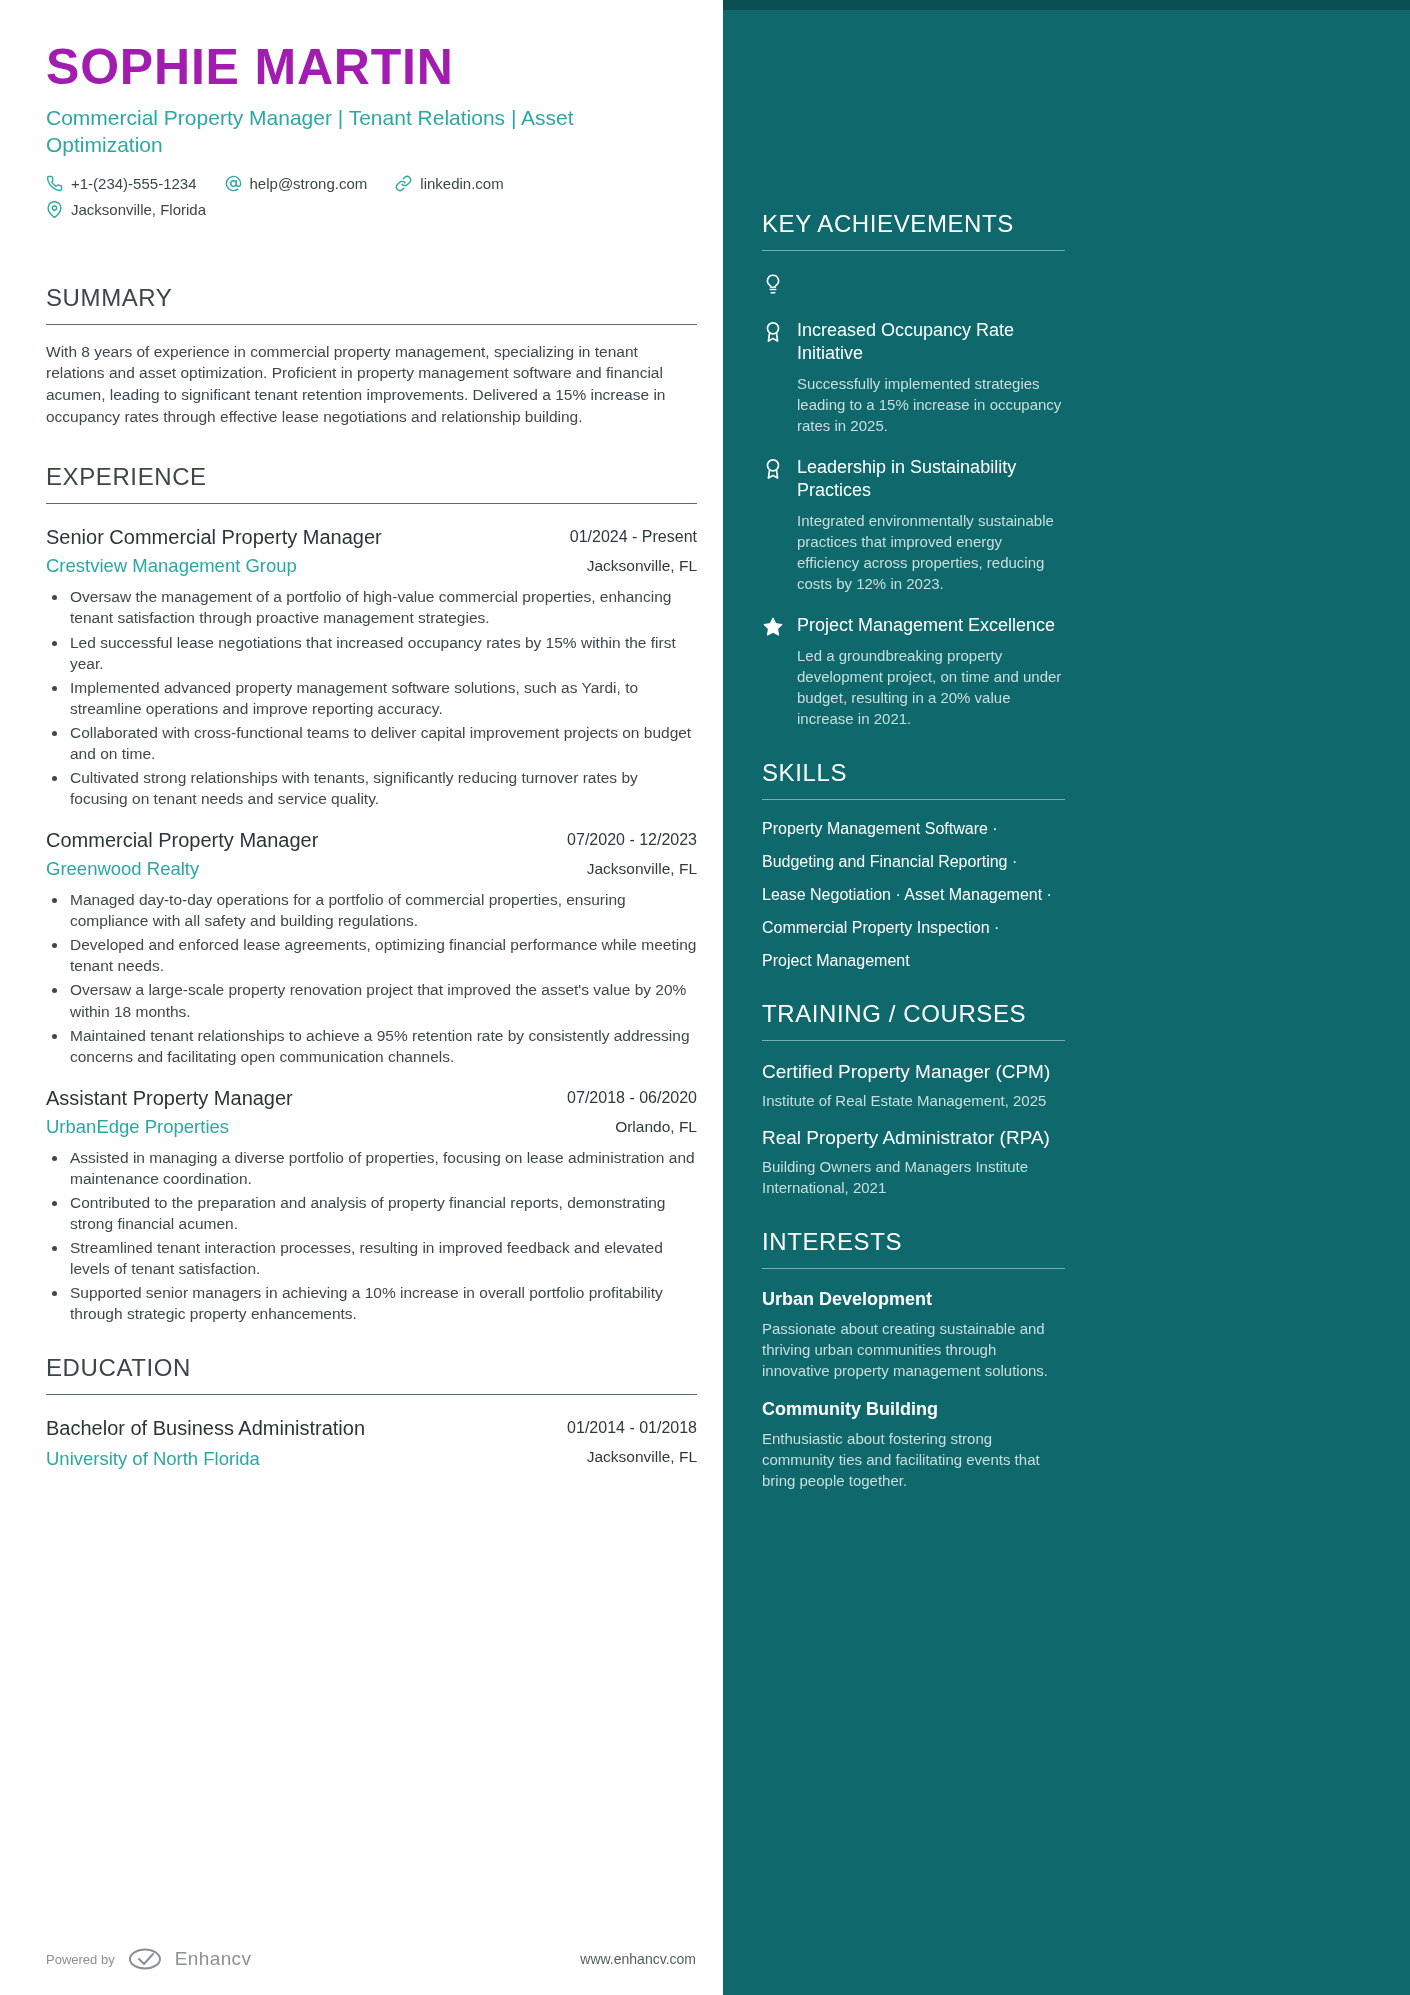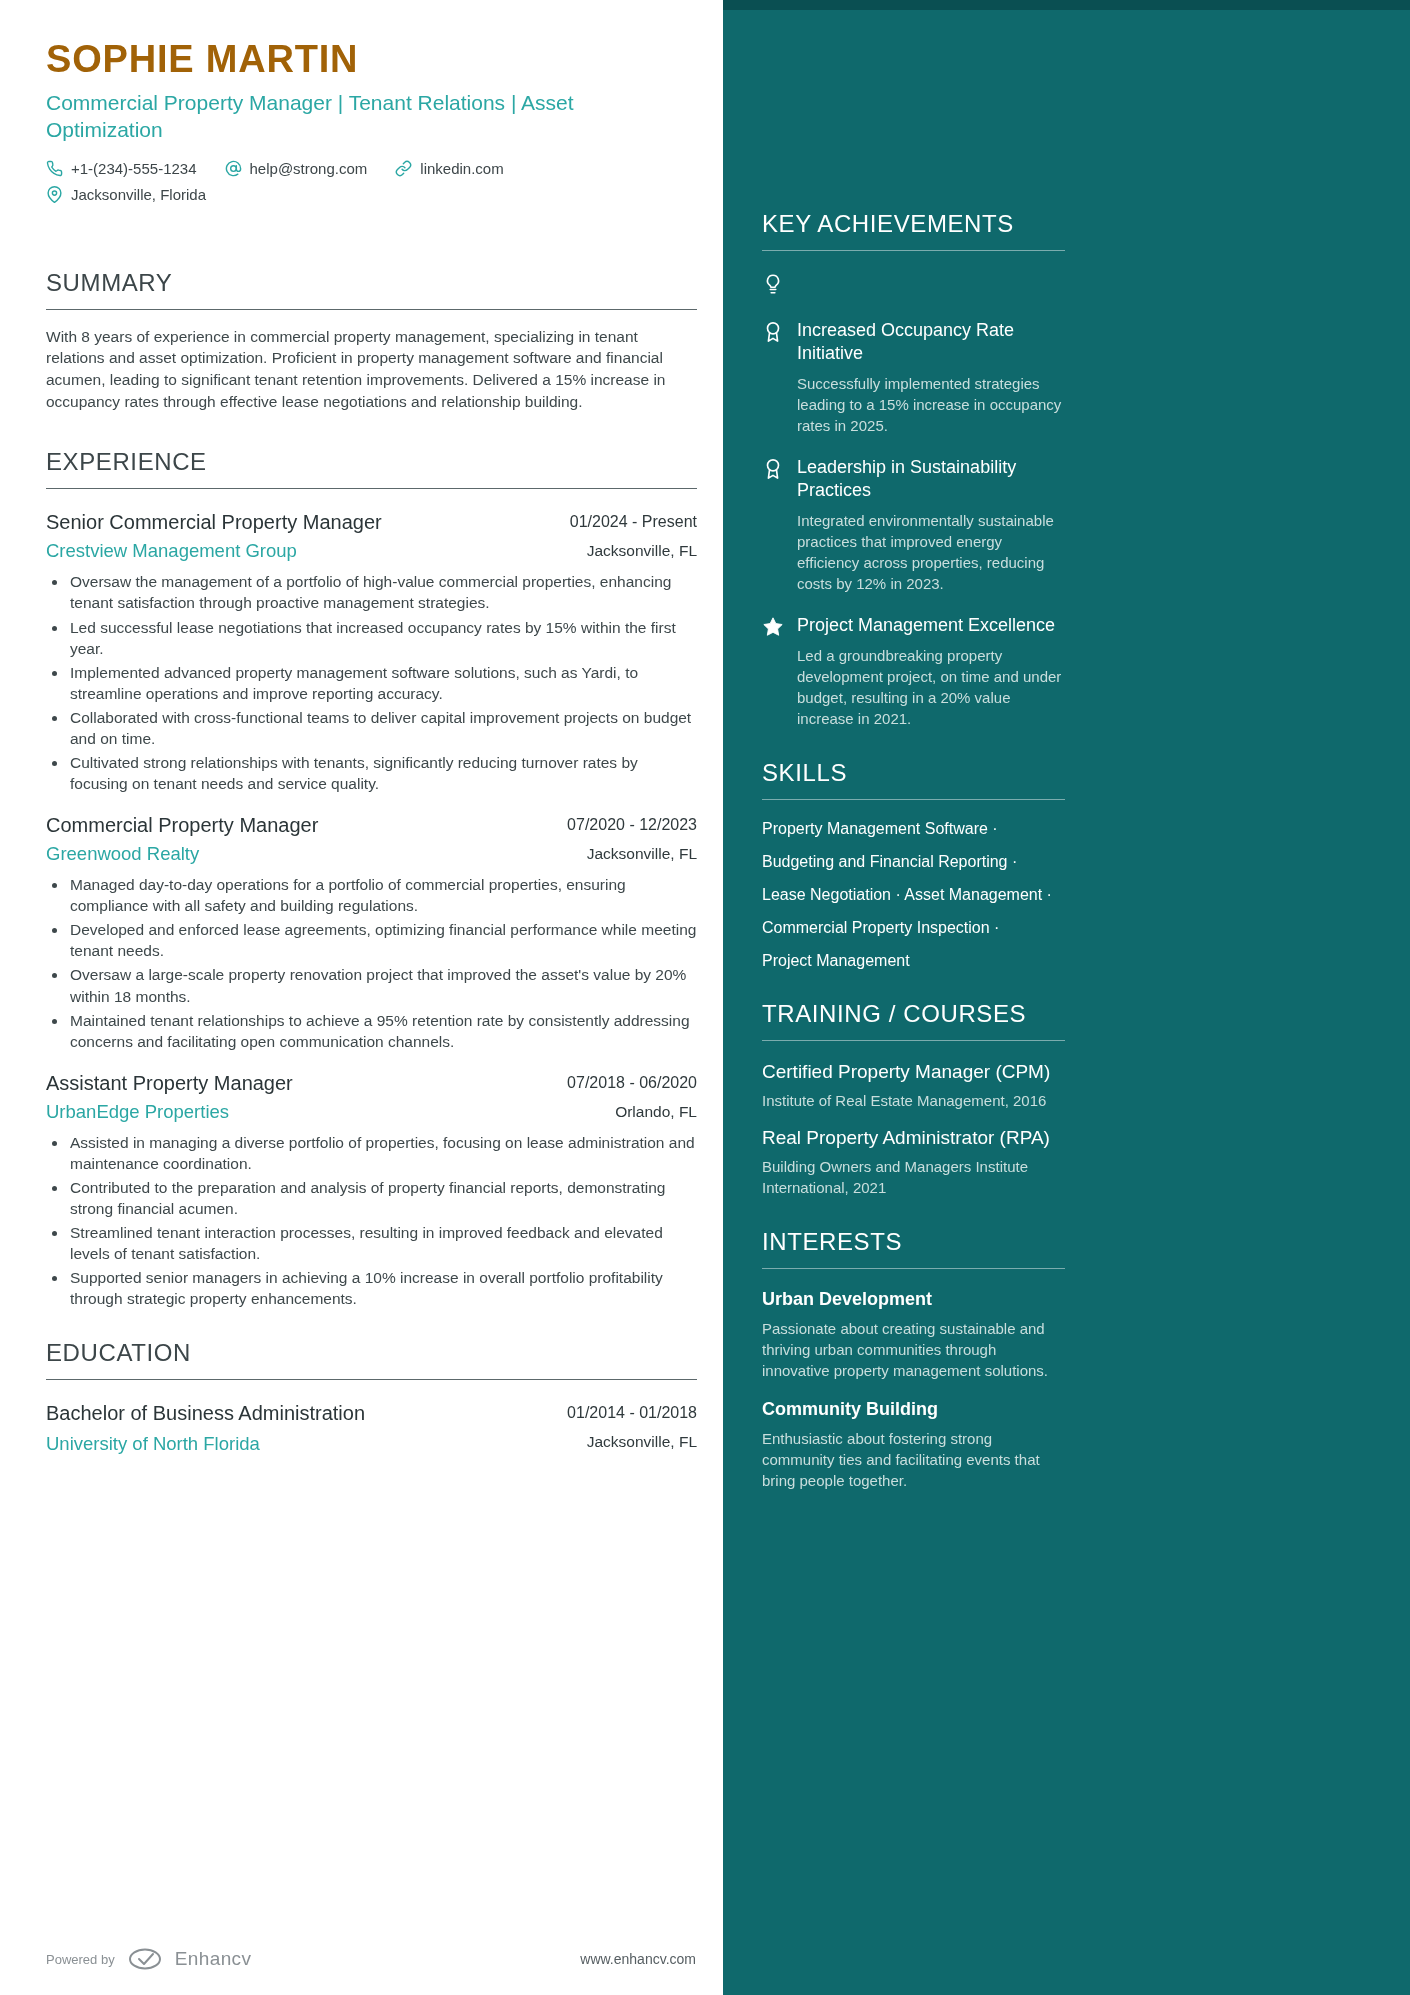--- a/index.html
+++ b/index.html
@@ -2,21 +2,21 @@
 <html><head>
 <meta charset="utf-8">
 <style>
   * { margin:0; padding:0; box-sizing:border-box; }
   html,body { background:#e8e8e8; }
   body { font-family:"Liberation Sans","DejaVu Sans",sans-serif; }
   .page { position:relative; width:1410px; height:1995px; background:#ffffff; overflow:hidden; margin:0 auto; }
 
   
   .main { position:absolute; left:0; top:0; width:723px; padding:38px 26px 0 46px; }
-  .person-name { font-size:38px; font-weight:700; color:#a16207; letter-spacing:0.8px; }
+  .person-name { font-size:50px; font-weight:700; color:#a21caf; letter-spacing:0.8px; }
   .person-title { margin-top:8px; font-size:21px; line-height:1.3; color:#2ba7a4; max-width:590px; }
   .contact { margin-top:16px; }
   .contact-row { display:flex; align-items:center; gap:28px; margin-bottom:9px; }
   .contact-item { display:flex; align-items:center; gap:8px; font-size:15px; color:#3d4649; }
   .cicon { width:17px; height:17px; color:#2ba7a4; display:inline-flex; }
   .cicon svg { width:17px; height:17px; }
 
   .mh { font-size:24px; font-weight:400; color:#3c4649; letter-spacing:0.6px;
         padding-bottom:12px; border-bottom:1px solid #5c686b; margin-bottom:16px; }
   .sec-summary .mh { margin-top:66px; }
@@ -283,21 +283,21 @@
 
           <div class="skill-line">Project Management</div>
 
       </section>
 
       <section class="side-sec">
         <h2 class="sh">TRAINING / COURSES</h2>
 
           <div class="training-item">
             <div class="training-title">Certified Property Manager (CPM)</div>
-            <div class="training-sub">Institute of Real Estate Management, 2016</div>
+            <div class="training-sub">Institute of Real Estate Management, 2025</div>
           </div>
 
           <div class="training-item">
             <div class="training-title">Real Property Administrator (RPA)</div>
             <div class="training-sub">Building Owners and Managers Institute International, 2021</div>
           </div>
 
       </section>
 
       <section class="side-sec">

